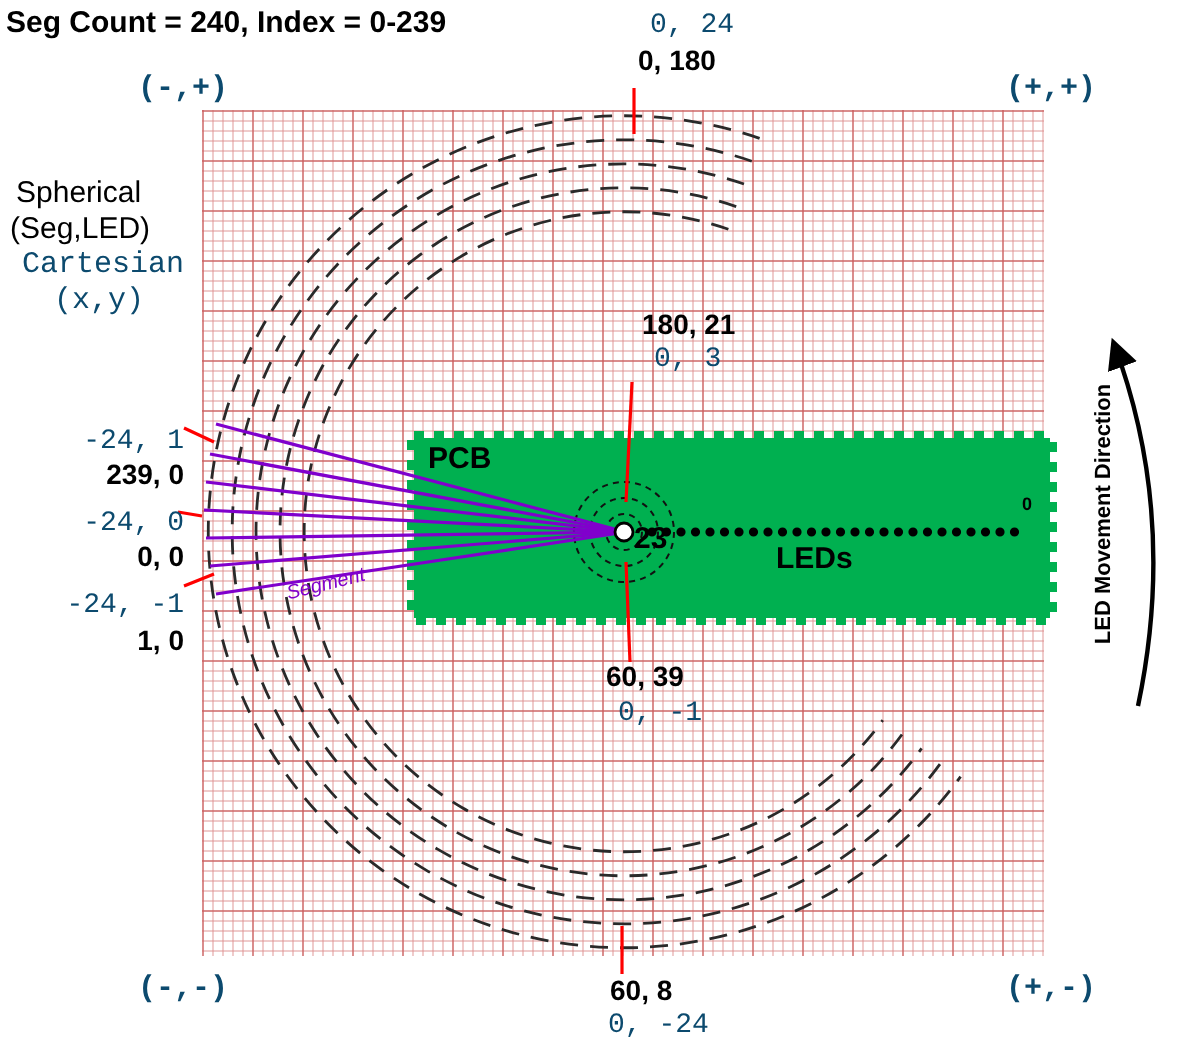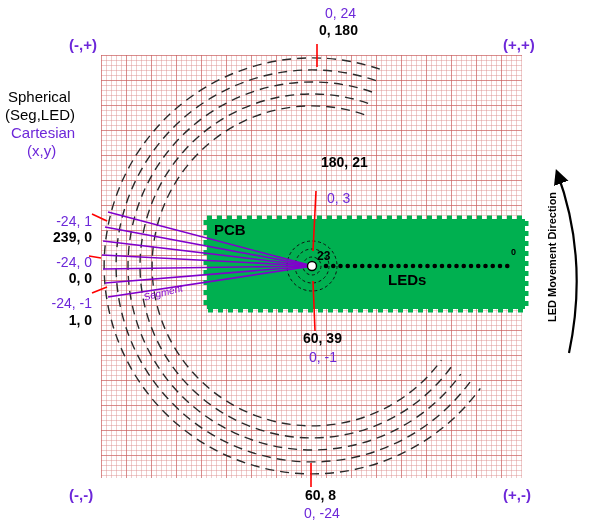--- a/index.html
+++ b/index.html
@@ -8,21 +8,21 @@
   #grid{position:absolute;left:101px;top:55px;width:421px;height:423px;
     background-image:
       repeating-linear-gradient(to right,  rgba(200,90,90,0.55) 0 1px, transparent 1px 25px),
       repeating-linear-gradient(to bottom, rgba(200,90,90,0.55) 0 1px, transparent 1px 25px),
       repeating-linear-gradient(to right,  rgba(220,140,140,0.45) 0 1px, transparent 1px 5px),
       repeating-linear-gradient(to bottom, rgba(220,140,140,0.45) 0 1px, transparent 1px 5px);
   }
   svg.layer{position:absolute;left:0;top:0;}
   .lbl{position:absolute;white-space:nowrap;line-height:1.1;font-size:14px;color:#000;}
   .b{font-weight:bold;}
-  .blue{color:#6d28d9;}
+  .blue{color:#0c4a6e;font-family:Liberation Mono, monospace;}
   .sz15{font-size:15px;}
   .right{text-align:right;margin-top:15px;}
 </style>
 </head>
 <body>
 
 <div id="stage">
 
   <div id="grid"></div>
 
@@ -69,52 +69,53 @@
       <line x1="313" y1="281" x2="315" y2="331"></line>
       <line x1="311" y1="463" x2="311" y2="487"></line>
       <line x1="92" y1="214" x2="107" y2="221"></line>
       <line x1="89" y1="256" x2="101" y2="258"></line>
       <line x1="92" y1="293" x2="107" y2="287"></line>
     </g>
 
     <path d="M 569 353 Q 589 258 557 172" fill="none" stroke="#000" stroke-width="2.2" marker-end="url(#ah)"></path>
   </svg>
 
+  <div class="lbl b sz15" style="left:3px;top:4px">Seg Count = 240, Index = 0-239</div>
 
   <div class="lbl b blue sz15" style="left:69px;top:37px">(-,+)</div>
   <div class="lbl b blue sz15" style="left:503px;top:37px">(+,+)</div>
   <div class="lbl b blue sz15" style="left:69px;top:487px">(-,-)</div>
   <div class="lbl b blue sz15" style="left:503px;top:487px">(+,-)</div>
 
   <div class="lbl sz15" style="left:8px;top:89px">Spherical</div>
   <div class="lbl sz15" style="left:5px;top:107px">(Seg,LED)</div>
   <div class="lbl blue sz15" style="left:11px;top:125px">Cartesian</div>
   <div class="lbl blue sz15" style="left:27px;top:143px">(x,y)</div>
 
   <div class="lbl blue" style="left:325px;top:6px">0, 24</div>
   <div class="lbl b" style="left:319px;top:23px">0, 180</div>
 
   <div class="lbl b" style="left:321px;top:155px">180, 21</div>
-  <div class="lbl blue" style="left:327px;top:191px">0, 3</div>
+  <div class="lbl blue" style="left:327px;top:173px">0, 3</div>
 
   <div class="lbl blue right" style="right:508px;top:199px">-24, 1</div>
   <div class="lbl b right" style="right:508px;top:215px">239, 0</div>
   <div class="lbl blue right" style="right:508px;top:240px">-24, 0</div>
   <div class="lbl b right" style="right:508px;top:256px">0, 0</div>
   <div class="lbl blue right" style="right:508px;top:281px">-24, -1</div>
   <div class="lbl b right" style="right:508px;top:298px">1, 0</div>
 
   <div class="lbl b" style="left:303px;top:331px">60, 39</div>
   <div class="lbl blue" style="left:309px;top:350px">0, -1</div>
 
   <div class="lbl b" style="left:305px;top:488px">60, 8</div>
   <div class="lbl blue" style="left:304px;top:506px">0, -24</div>
 
   <div class="lbl b sz15" style="left:214px;top:222px">PCB</div>
   <div class="lbl b sz15" style="left:388px;top:272px">LEDs</div>
-  <div class="lbl b" style="left:317px;top:250px;font-size:12px">23</div>
+  <div class="lbl b" style="left:317px;top:262px;font-size:15px">23</div>
   <div class="lbl b" style="left:511px;top:248px;font-size:9px">0</div>
 
   <div class="lbl" style="left:143px;top:287px;font-size:10px;font-style:italic;color:#8000CC;transform:rotate(-14deg)">Segment</div>
 
   <div class="lbl b" style="left:546px;top:352px;width:190px;font-size:11px;text-align:center;transform:rotate(-90deg);transform-origin:0 0">LED Movement Direction</div>
 
 </div>
 
 </body></html>

